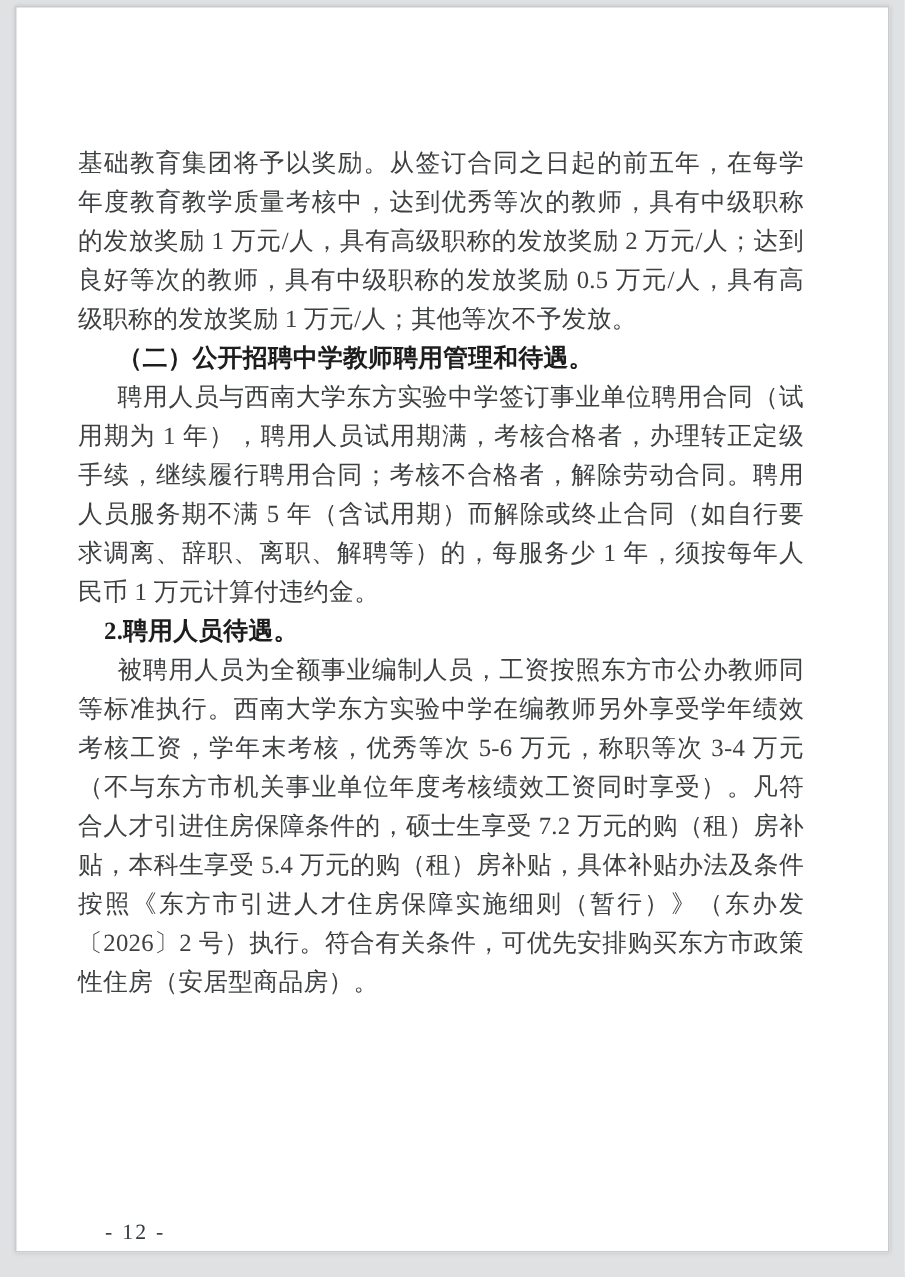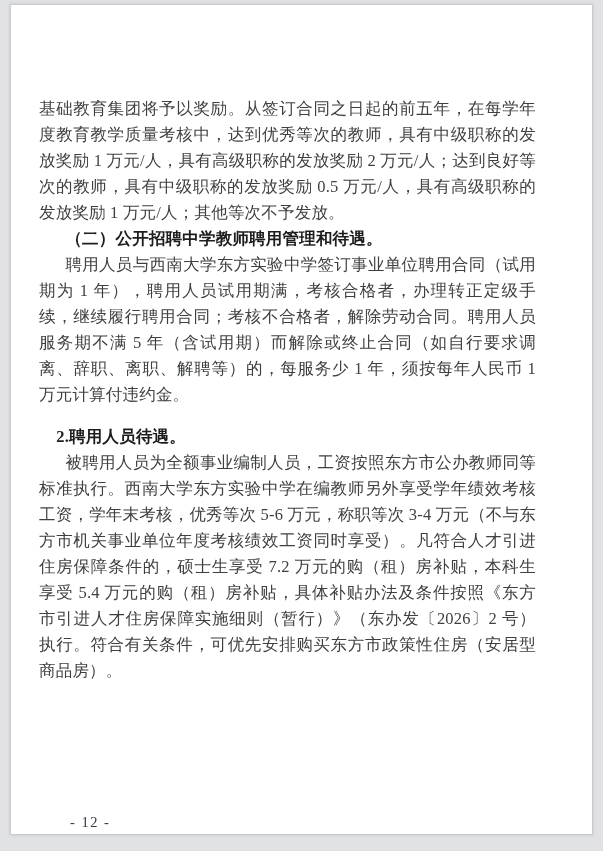--- a/index.html
+++ b/index.html
@@ -22,39 +22,39 @@
     position: absolute;
     left: 10px; top: 4px;
     width: 583px; height: 831px;
     background: var(--page-background);
     border: 1px solid var(--page-border);
     box-shadow: 0 0 3px rgba(0,0,0,0.12);
   }
   .doc-body {
     position: absolute;
     left: 0; top: 0; right: 0;
-    padding: 91px 56px 0 28px;
+    padding: 91px 56px 0 41px;
   }
   .para {
     margin: 0;
     font-size: 16.5px;
     line-height: 26px;
     color: var(--body-text);
     text-align: justify;
     text-justify: inter-character;
     letter-spacing: 0.2px;
   }
   .para.indent { text-indent: 1.6em; }
   .para.indent-num { text-indent: 1.05em; }
   .para.heading {
     font-weight: 700;
     color: var(--heading-text);
     text-align: left;
   }
-  .para.gap-before { margin-top: 16px; }
+  .para.gap-before { margin-top: 0; }
   .page-footer {
     position: absolute;
     left: 59px; top: 779px;
     font-size: 14.5px;
     line-height: 18px;
     color: var(--footer-text);
     letter-spacing: 1.5px;
     font-family: "Liberation Serif", "DejaVu Serif", serif;
     margin-top: 29px;
   }

